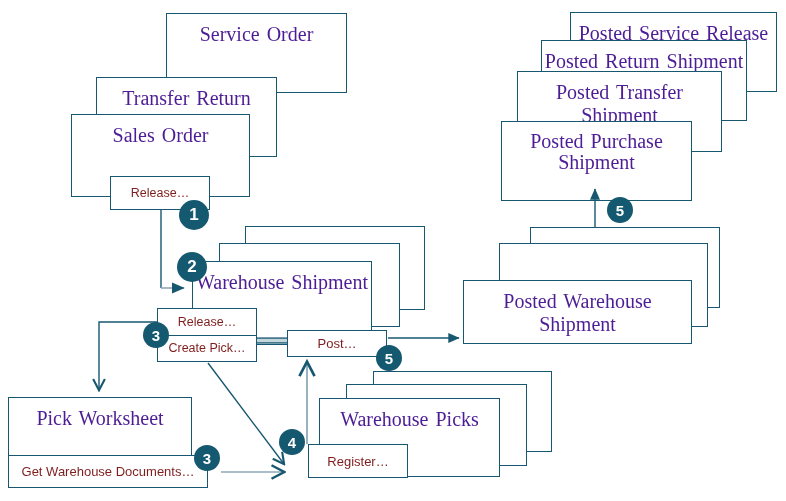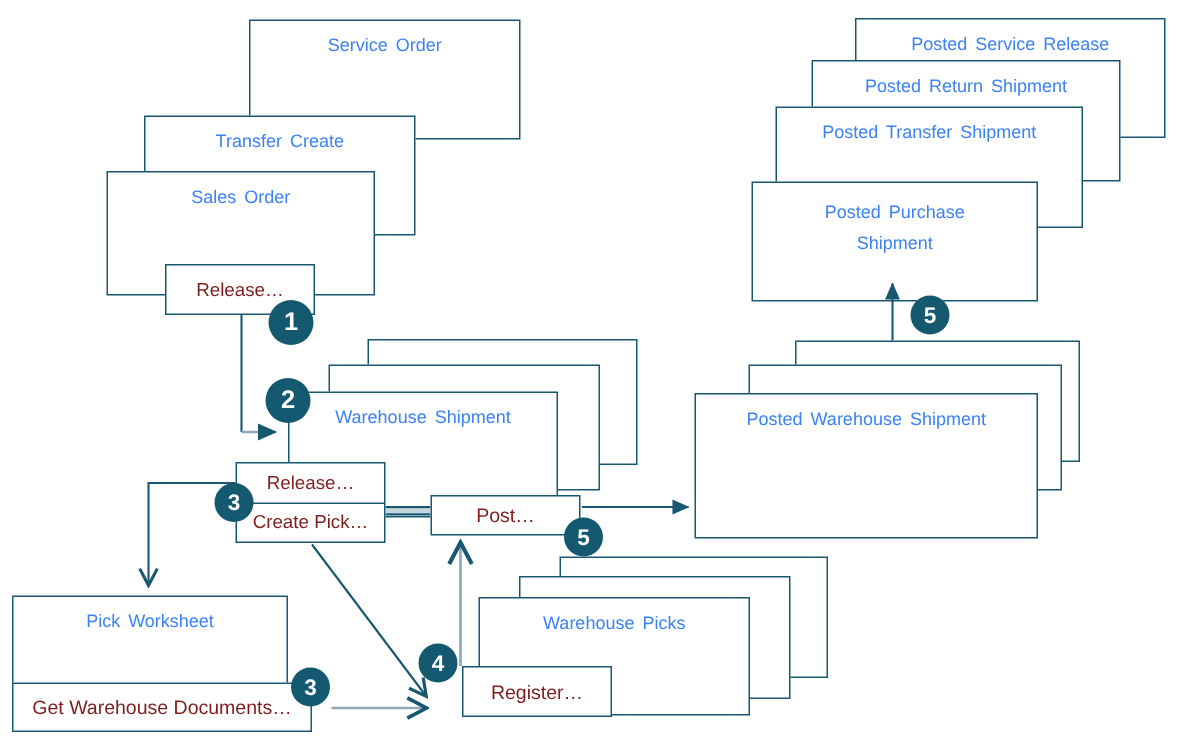--- a/index.html
+++ b/index.html
@@ -4,21 +4,21 @@
 <style>
   html,body{margin:0;padding:0;background:#ffffff;}
   #canvas{
     position:relative;width:786px;height:501px;background:#ffffff;overflow:hidden;
     font-family:"Liberation Sans","DejaVu Sans",sans-serif;color:#404040;
   }
   .box{
     position:absolute;background:#ffffff;border:1.4px solid #175870;
     box-sizing:border-box;text-align:center;
   }
-  .title{display:block;padding-top:9px;font-size:12px;word-spacing:2px;color:#3b82f6;}
+  .title{display:block;padding-top:9px;font-size:20px;word-spacing:2px;color:#4c1d95;font-family:Liberation Serif, serif;}
   .action{font-size:12.5px;color:#7f1d1d;}
   .single{display:flex;align-items:center;justify-content:center;}
   .split{display:flex;flex-direction:column;padding:0;}
   .split .row{flex:1;display:flex;align-items:center;justify-content:center;}
   .split .row.divided{border-bottom:1.4px solid #175870;}
   .step{
     position:absolute;border-radius:50%;background:#14596F;color:#ffffff;
     display:flex;align-items:center;justify-content:center;
     font-weight:bold;z-index:30;
   }
@@ -46,21 +46,21 @@
 
   
   #wp-back    {left:373px;top:371px;width:179px;height:81px;}
   #wp-mid     {left:346px;top:384px;width:181px;height:82px;}
   #wp-front   {left:319px;top:398px;width:181px;height:79px;}
   #register-box{left:308px;top:444px;width:100px;height:34px;z-index:25;}
 
   
   #pws-back {left:530px;top:227px;width:190px;height:81px;}
   #pws-mid  {left:499px;top:243px;width:209px;height:84px;}
-  #pws-front{left:463px;top:262px;width:229px;height:97px;}
+  #pws-front{left:463px;top:280px;width:229px;height:64px;}
 
   
   #posted-service {left:570px;top:12px;width:207px;height:80px;}
   #posted-return  {left:541px;top:40px;width:206px;height:81px;}
   #posted-transfer{left:517px;top:71px;width:205px;height:81px;}
   #posted-purchase{left:501px;top:121px;width:191px;height:80px;}
   #posted-purchase .title{padding-left:22px;padding-right:22px;line-height:21px;}
 
   
   #step-1       {left:179px;top:200px;}
@@ -73,21 +73,21 @@
 </style>
 </head>
 <body>
 
 <div id="canvas">
 
   <div class="box" id="service-order">
     <span class="title">Service Order</span>
   </div>
   <div class="box" id="transfer-order">
-    <span class="title">Transfer Create</span>
+    <span class="title">Transfer Return</span>
   </div>
   <div class="box" id="sales-order">
     <span class="title">Sales Order</span>
   </div>
   <div class="box single" id="sales-release">
     <span class="action">Release…</span>
   </div>
 
   <div class="box" id="ws-back"></div>
   <div class="box" id="ws-mid"></div>

